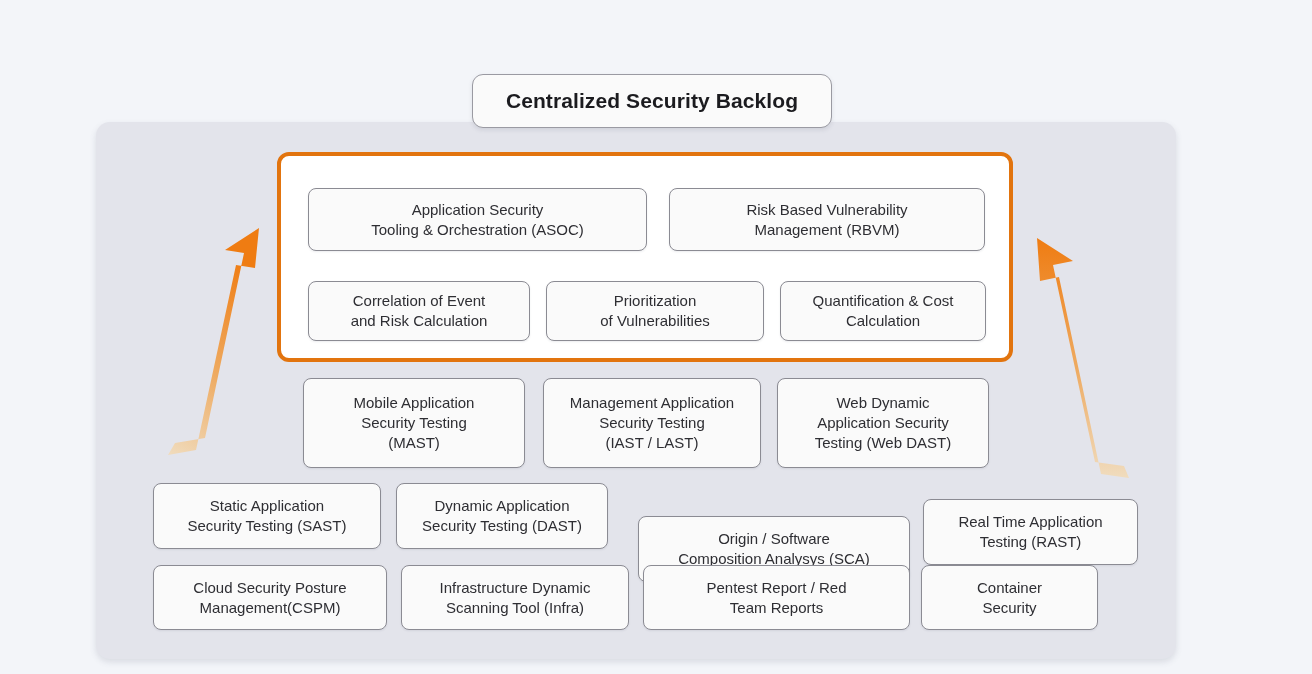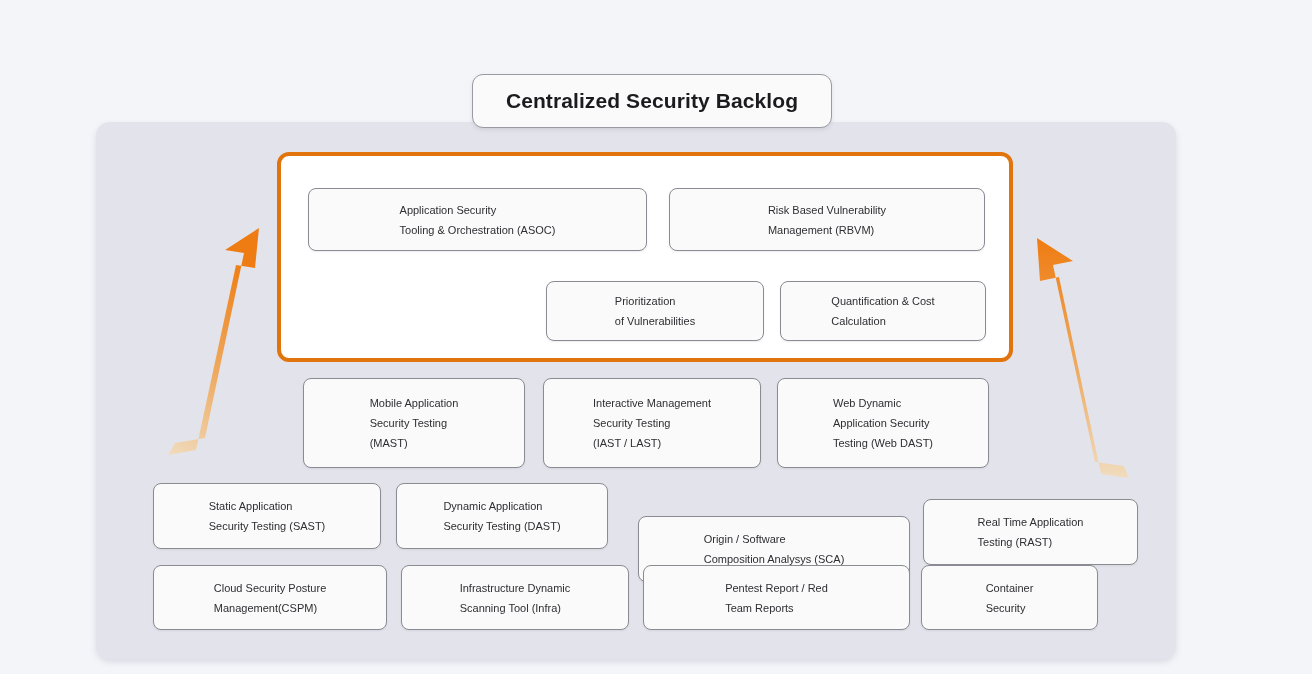--- a/index.html
+++ b/index.html
@@ -68,22 +68,23 @@
   
   .card {
     position: absolute;
     background: #fafafa;
     border: 1.7px solid #8b8b93;
     border-radius: 8px;
     box-sizing: border-box;
     display: flex;
     align-items: center;
     justify-content: center;
+    text-align: center;
     color: #2e2e33;
-    font-size: 11px;
+    font-size: 15px;
     line-height: 20px;
     white-space: pre-line;
     padding: 2px 6px;
     box-shadow: 0 1px 2px rgba(70, 75, 100, 0.10);
     z-index: 5;
   }
 
   
   #orange-group .card { z-index: 5; }
 
@@ -127,30 +128,32 @@
 <div id="title-box">
   <span class="title-text">Centralized Security Backlog</span>
 </div>
 
 <div id="orange-group">
   <div class="card" style="left:27px; top:32px; width:339px; height:63px;">Application Security
 Tooling &amp; Orchestration (ASOC)</div>
   <div class="card" style="left:388px; top:32px; width:316px; height:63px;">Risk Based Vulnerability
 Management (RBVM)</div>
 
+  <div class="card" style="left:27px; top:125px; width:222px; height:60px;">Correlation of Event
+and Risk Calculation</div>
   <div class="card" style="left:265px; top:125px; width:218px; height:60px;">Prioritization
 of Vulnerabilities</div>
   <div class="card" style="left:499px; top:125px; width:206px; height:60px;">Quantification &amp; Cost
 Calculation</div>
 </div>
 
 <div class="card" style="left:303px; top:378px; width:222px; height:90px;">Mobile Application
 Security Testing
 (MAST)</div>
-<div class="card" style="left:543px; top:378px; width:218px; height:90px;">Interactive Management
+<div class="card" style="left:543px; top:378px; width:218px; height:90px;">Management Application
 Security Testing
 (IAST / LAST)</div>
 <div class="card" style="left:777px; top:378px; width:212px; height:90px;">Web Dynamic
 Application Security
 Testing (Web DAST)</div>
 
 <div class="card" style="left:153px; top:483px; width:228px; height:66px;">Static Application
 Security Testing (SAST)</div>
 <div class="card" style="left:396px; top:483px; width:212px; height:66px;">Dynamic Application
 Security Testing (DAST)</div>

